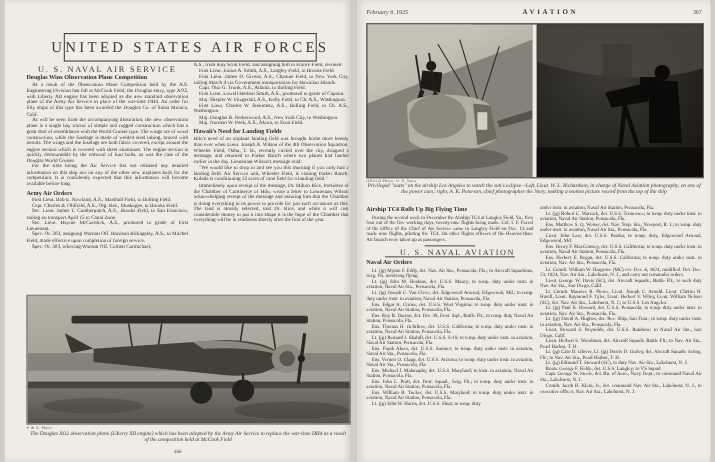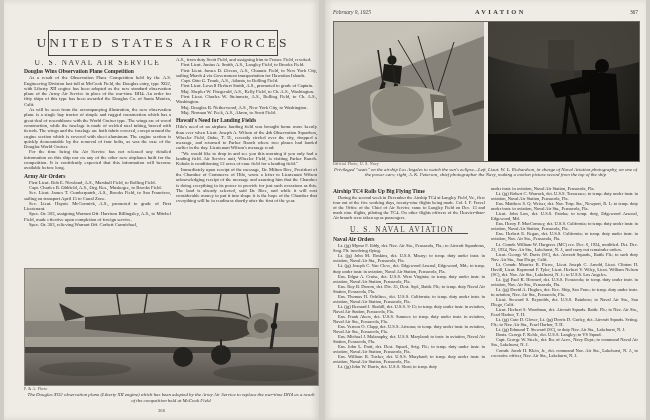--- a/index.html
+++ b/index.html
@@ -12,21 +12,21 @@
   .spread{position:relative;width:650px;height:420px;}
   .page{
     position:absolute;top:0;height:420px;
     background:#efece5;
   }
   .page.left{left:4px;width:315px;box-shadow:inset -3px 0 6px rgba(0,0,0,.12);}
   .page.right{left:325px;width:321px;box-shadow:inset 3px 0 6px rgba(0,0,0,.10);}
 
   
   .masthead-box{
-    position:absolute;left:44px;top:30px;width:228px;height:24px;
+    position:absolute;left:54px;top:30px;width:228px;height:24px;
     border:1.5px solid #454340;
     display:flex;align-items:center;justify-content:center;
     background:#f1eee7;
   }
   .masthead-box span{
     font-size:13.5px;letter-spacing:3px;color:#3c3a36;white-space:nowrap;
   }
   .col{position:absolute;overflow:hidden;text-align:justify;}
   .col p{margin:0;text-indent:5px;}
   .l-col1{left:20px;top:60px;width:147px;height:200px;font-size:4.7px;line-height:5.3px;}
@@ -71,21 +71,21 @@
     background:#3f3d39;overflow:hidden;border:0.5px solid #6b675f;
   }
   .credit.r{left:8px;top:162px;}
   .caption.r{left:8px;top:166.5px;width:305px;font-size:4.9px;line-height:5.5px;}
   .r-col1{left:8px;top:186px;width:152px;height:226px;font-size:4.5px;line-height:5.05px;}
   .r-col2{left:166px;top:186px;width:147px;height:226px;font-size:4.5px;line-height:5.05px;}
   .rule{
     width:46px;border:none;border-top:0.8px solid #55534e;margin:3px auto 2.5px auto;
   }
   h2.naval{
-    margin:0 auto 1px auto;text-align:left;font-weight:normal;
+    margin:0 auto 1px auto;text-align:right;font-weight:normal;
     font-size:7.4px;letter-spacing:1.4px;color:#3c3a36;
     border-bottom:0.8px solid #55534e;width:118px;padding-bottom:1.5px;
   }
   svg{display:block;}
 </style>
 </head>
 <body>
 
 <div class="spread">
 

